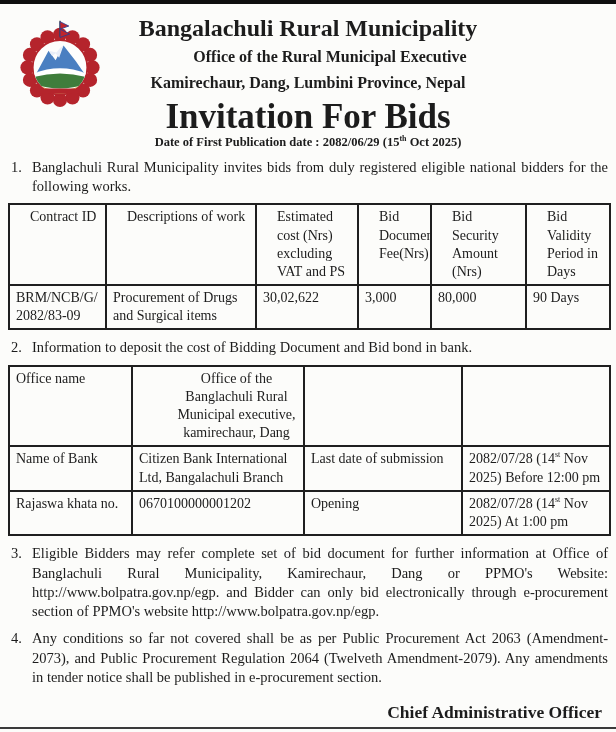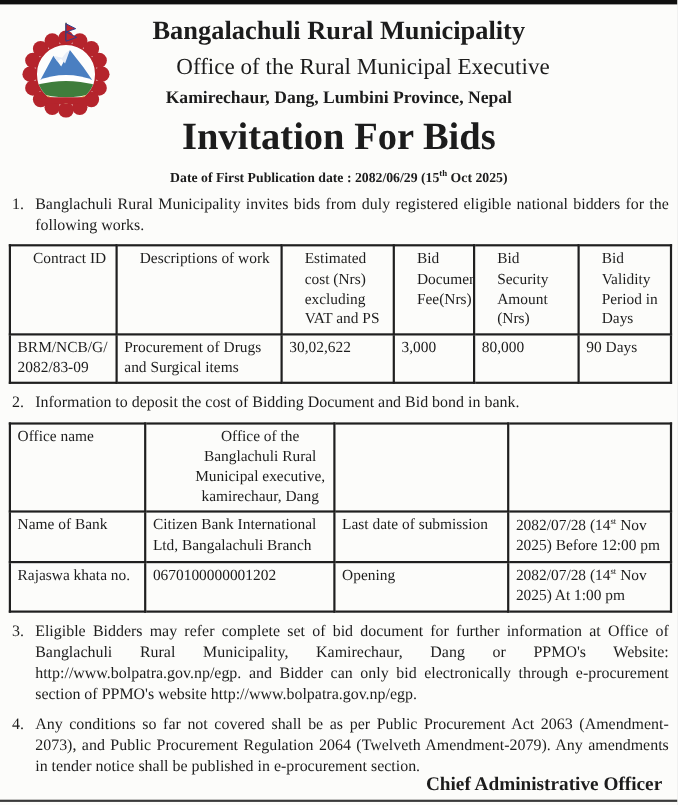--- a/index.html
+++ b/index.html
@@ -12,24 +12,24 @@
     color:#1c1c1c;
     overflow:hidden;
     box-sizing:border-box;
   }
   .top-bar { position:absolute; top:0; left:0; width:100%; height:4px; background:#0f0f0f; }
   .bottom-bar { position:absolute; bottom:3px; left:0; width:100%; height:2px; background:#3a3a3a; }
 
   header { position:relative; padding-top:15px; text-align:center; }
   .logo { position:absolute; left:16px; top:19px; width:88px; height:88px; }
   .municipality { font-size:24px; font-weight:bold; line-height:1.15; margin:0; }
-  .office { font-size:21px; font-weight:normal; margin-top:5px;padding-left:44px; }
+  .office { font-size:16px; font-weight:bold; margin-top:5px;padding-left:44px; }
   .address { font-size:16px; font-weight:bold; margin-top:8px; }
   .doc-title { text-align:center; font-size:35px; font-weight:bold; margin-top:7px; line-height:1.0; }
-  .pub-line { text-align:center; font-size:12.5px; font-weight:bold; margin-top:12px; }
+  .pub-line { text-align:center; font-size:12.5px; font-weight:bold; margin-top:0; }
   .pub-line sup, td sup { font-size:8px; }
 
   .sections { padding:0 8px; }
   .sec { display:flex; margin-top:8px; font-size:14.5px; line-height:1.33; }
   .sec .num { flex:none; width:24px; padding-left:3px; box-sizing:border-box; }
   .sec .txt { flex:1; text-align:justify; }
 
   table { border-collapse:collapse; table-layout:fixed; width:601px; margin:7px auto 0 auto; }
   th, td {
     border:2px solid #1f1f1f;

